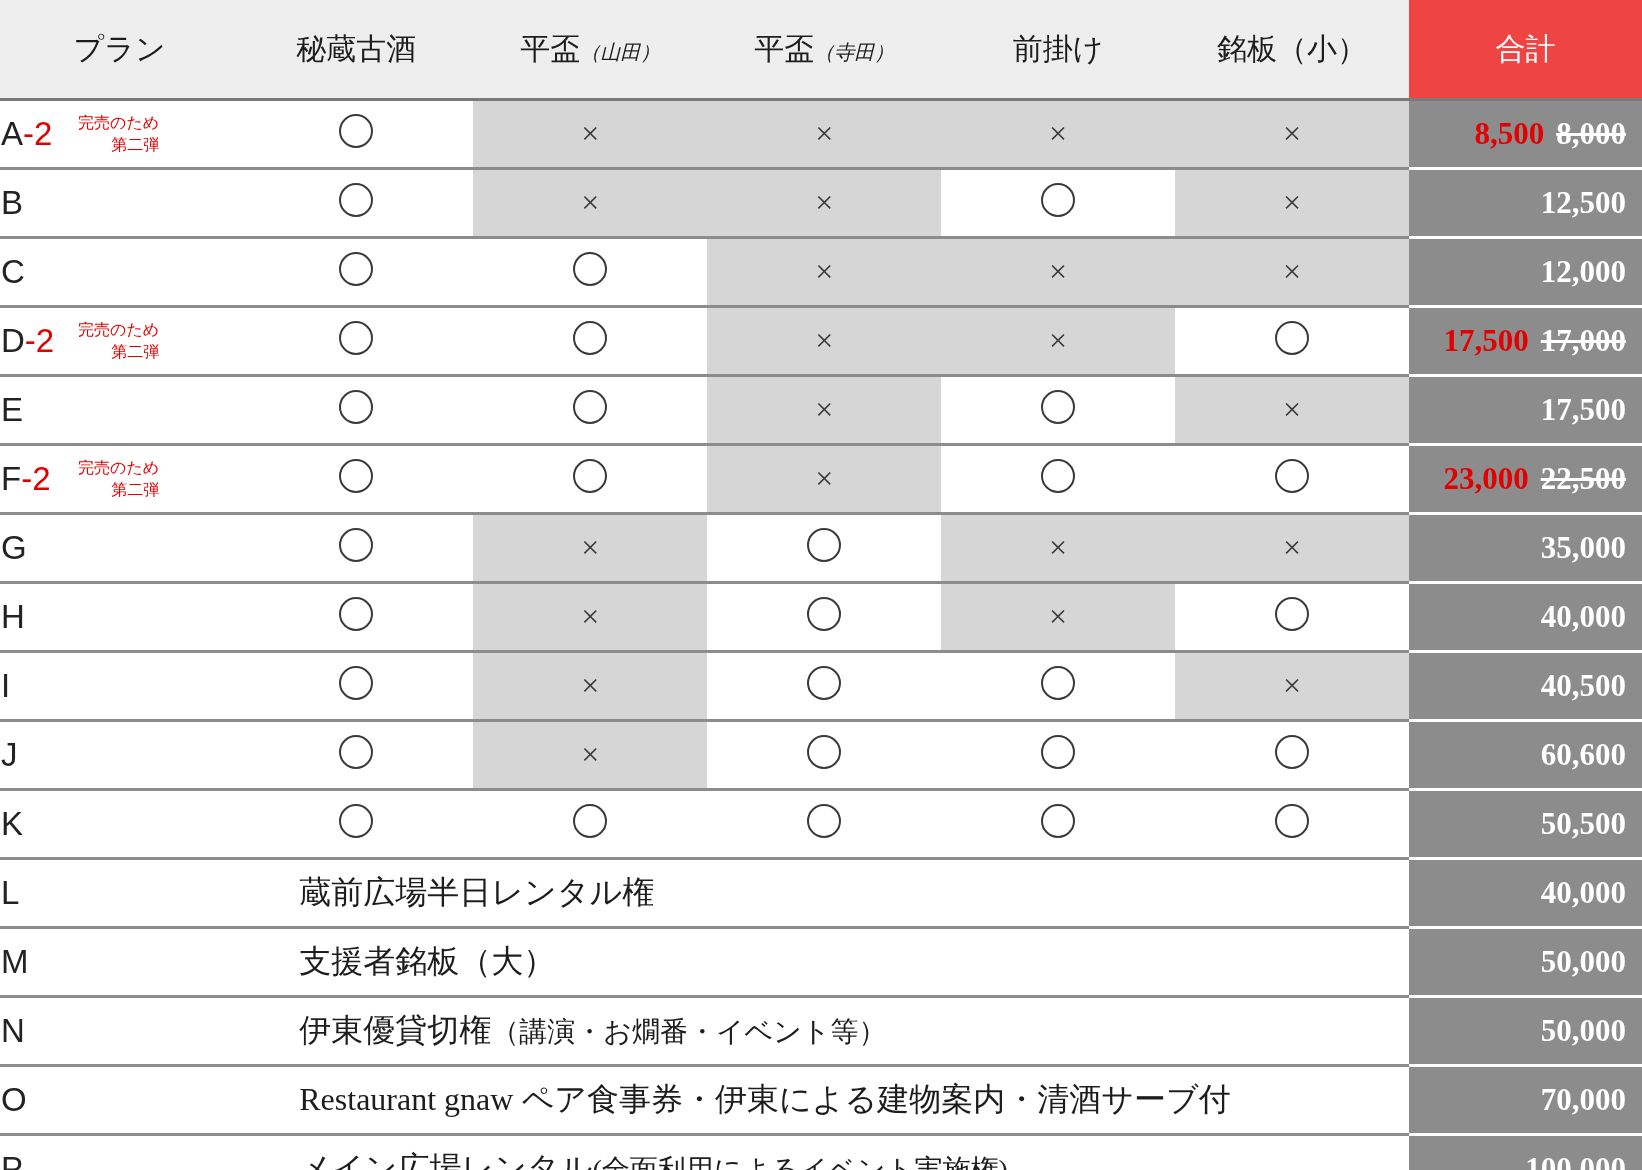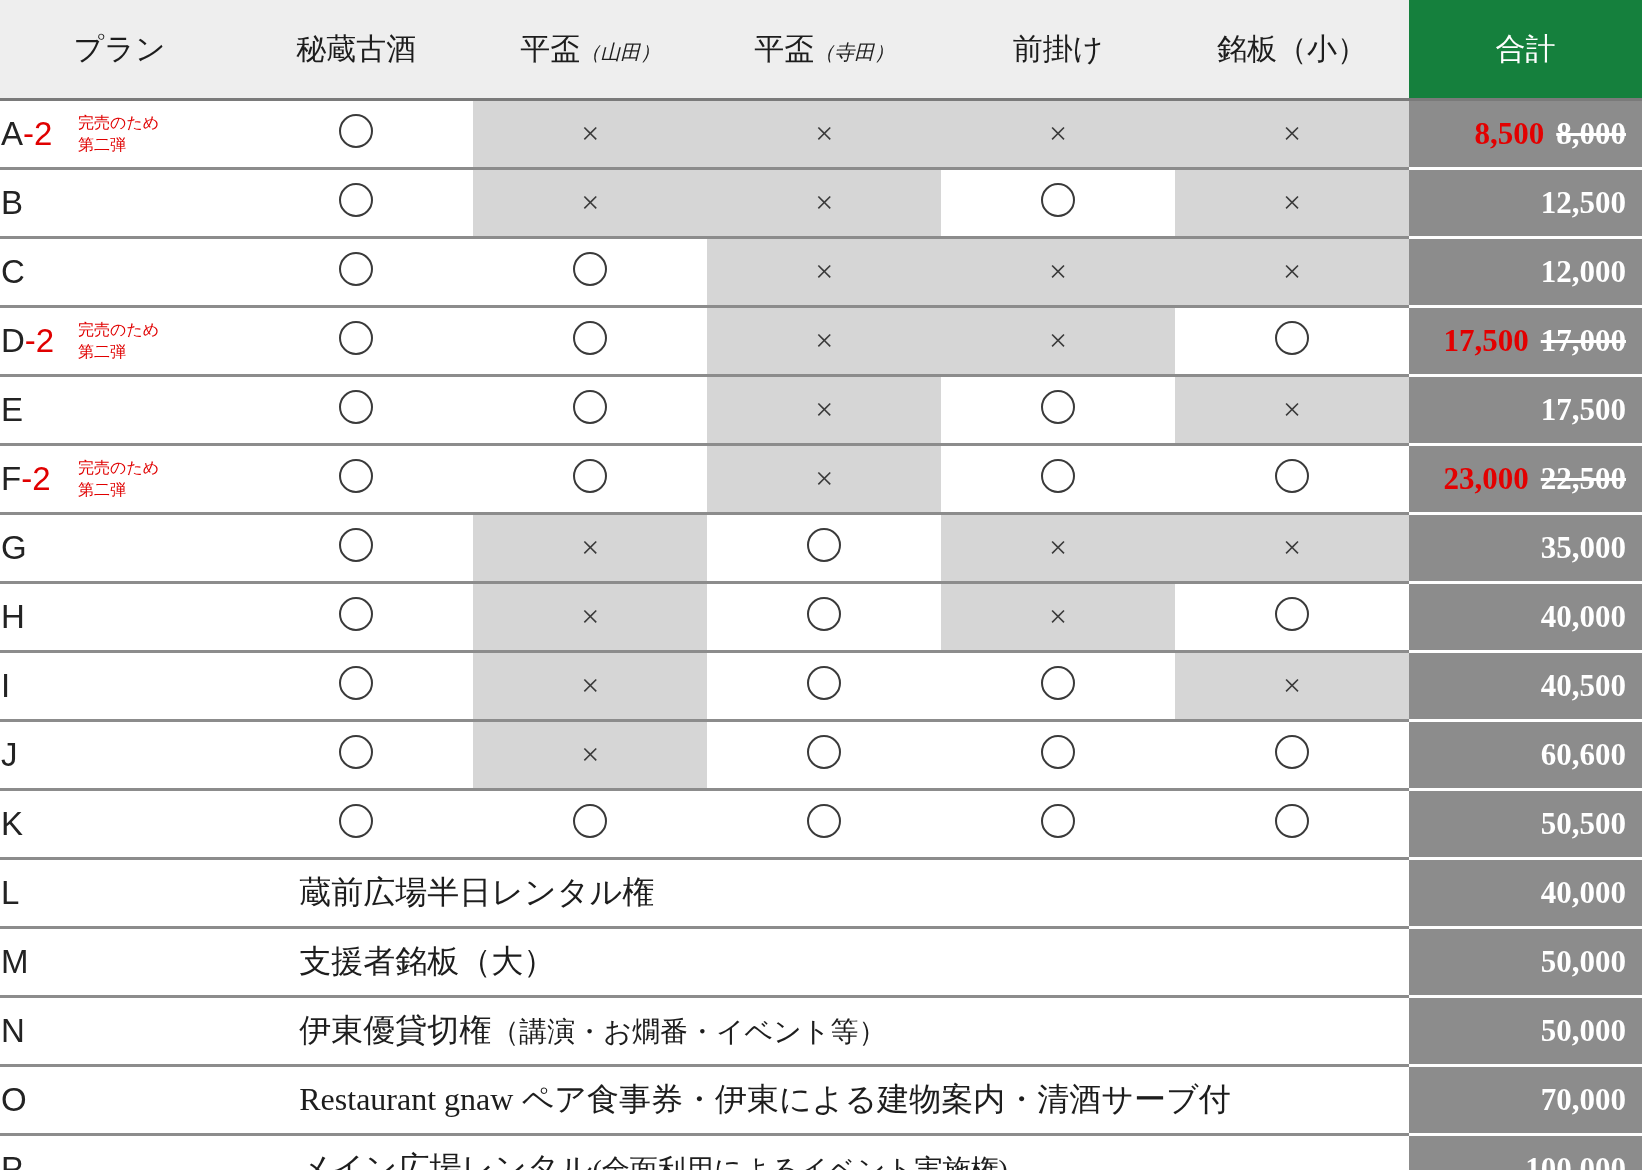--- a/index.html
+++ b/index.html
@@ -37,21 +37,21 @@
     background: #eeeeee;
     font-weight: normal;
     font-size: 30px;
     height: 96px;
     border-bottom: 3px solid #7a7a7a;
     text-align: center;
     vertical-align: middle;
     color: #1d1d1d;
   }
   thead th.head-total {
-    background: #15803d;
+    background: #ef4444;
     color: #ffffff;
     margin-left: 20px;
   }
   thead th .sub {
     font-size: 20px;
     font-style: italic;
   }
 
   tbody td {
     height: 64px;
@@ -76,21 +76,21 @@
 
   .soldout {
     position: absolute;
     left: 78px;
     top: 50%;
     transform: translateY(-50%);
     color: #e00000;
     font-size: 16px;
     line-height: 1.35;
     font-family: "Liberation Sans", sans-serif;
-    text-align: left;
+    text-align: right;
     white-space: nowrap;
   }
 
   .mark {
     display: inline-block;
     font-size: 30px;
     line-height: 1;
     color: #2b2b2b;
   }
   .mark.circle {

